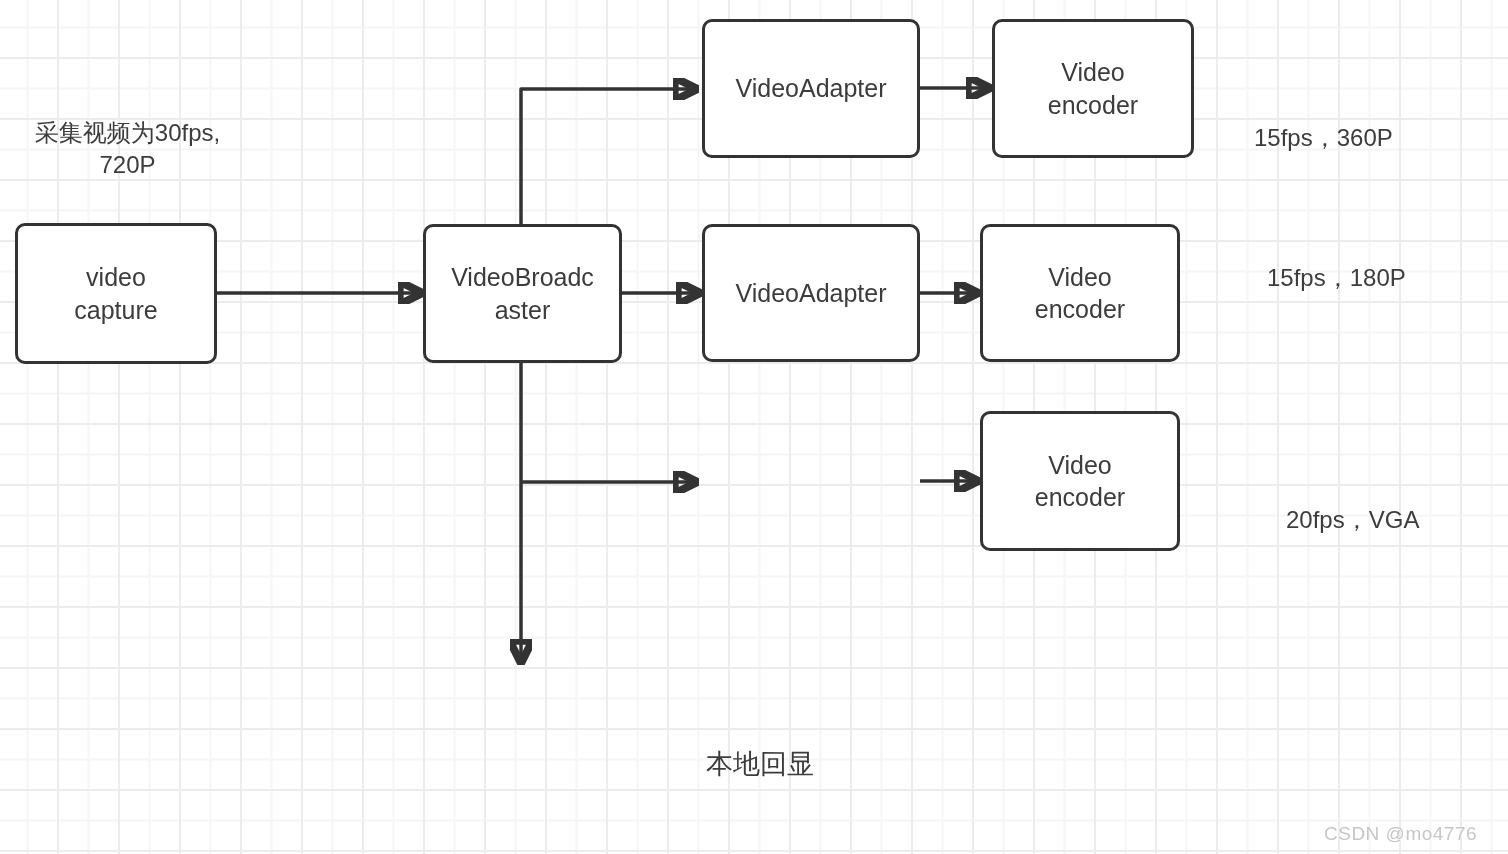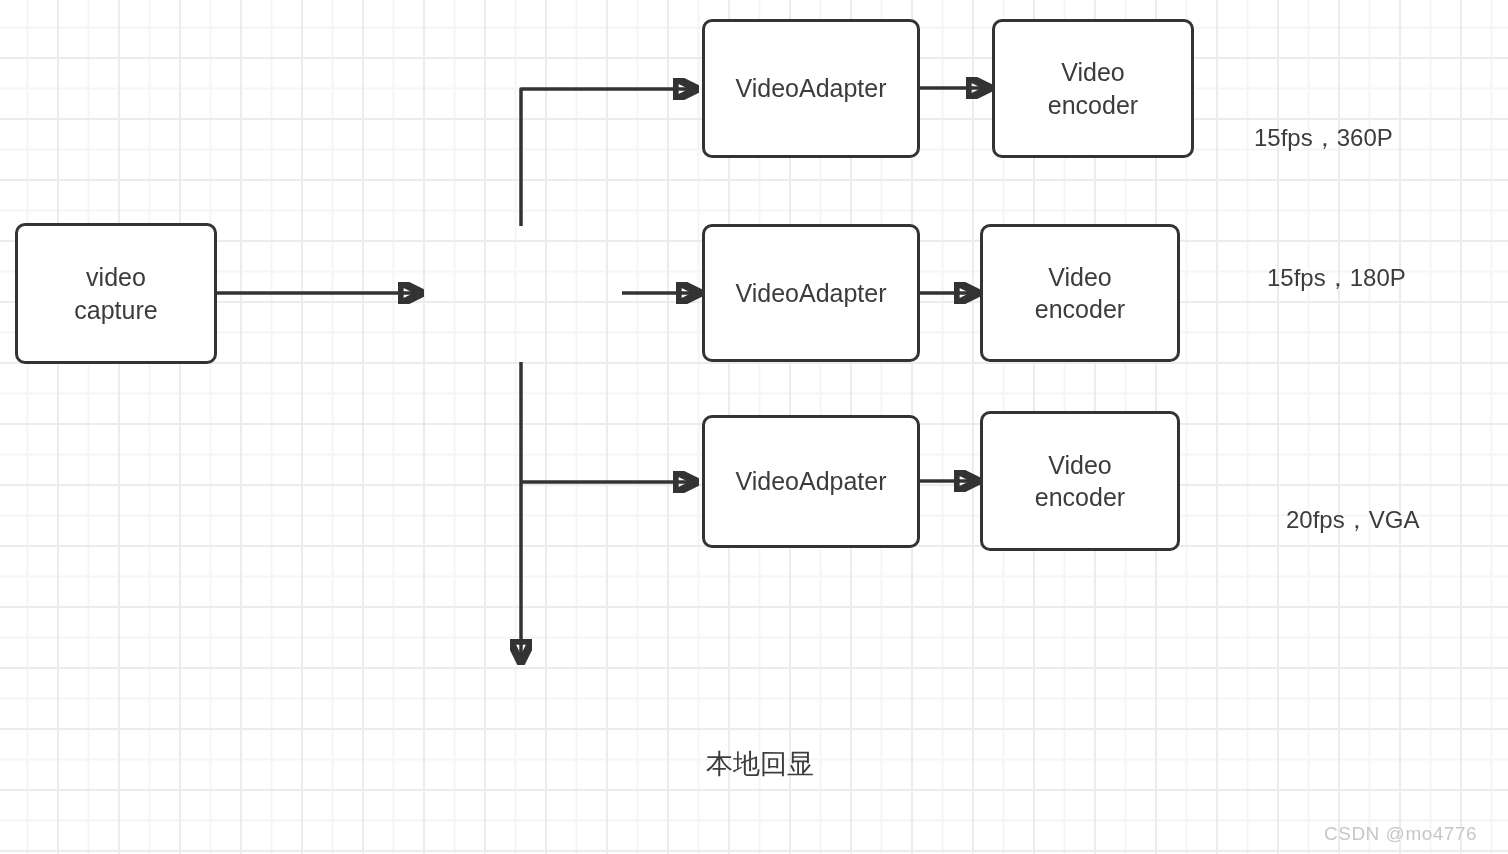--- a/index.html
+++ b/index.html
@@ -91,37 +91,40 @@
     <polyline points="521,482 694,482" marker-end="url(#arrow)"></polyline>
     <path d="M521 362 L521 660" marker-end="url(#arrow)"></path>
     <path d="M920 88 L987 88" marker-end="url(#arrow)"></path>
     <path d="M920 293 L975 293" marker-end="url(#arrow)"></path>
     <path d="M920 481 L975 481" marker-end="url(#arrow)"></path>
   </svg>
 
   <div class="node" style="left:15px; top:223px; width:202px; height:141px;">video
 capture</div>
 
+  <div class="node" style="left:423px; top:224px; width:199px; height:139px;">VideoBroadc
+aster</div>
 
   <div class="node" style="left:702px; top:19px; width:218px; height:139px;">VideoAdapter</div>
 
   <div class="node" style="left:992px; top:19px; width:202px; height:139px;">Video
 encoder</div>
 
   <div class="node" style="left:702px; top:224px; width:218px; height:138px;">VideoAdapter</div>
 
   <div class="node" style="left:980px; top:224px; width:200px; height:138px;">Video
 encoder</div>
 
-  <div class="node" style="left:702px; top:415px; width:218px; height:133px;">VideoAdpater</div>
 
   <div class="node" style="left:980px; top:411px; width:200px; height:140px;">Video
 encoder</div>
 
 
+  <div class="annotation center" style="left:5px; top:117px; width:245px;">采集视频为30fps,
+720P</div>
 
   <div class="annotation" style="left:1254px; top:84px;margin-top:38px;">15fps，360P</div>
 
   <div class="annotation" style="left:1267px; top:262px;">15fps，180P</div>
 
   <div class="annotation" style="left:1286px; top:504px;">20fps，VGA</div>
 
   <div class="annotation" id="local-note" style="left:706px; top:746px;">本地回显</div>
 
   <div class="watermark">CSDN @mo4776</div>

